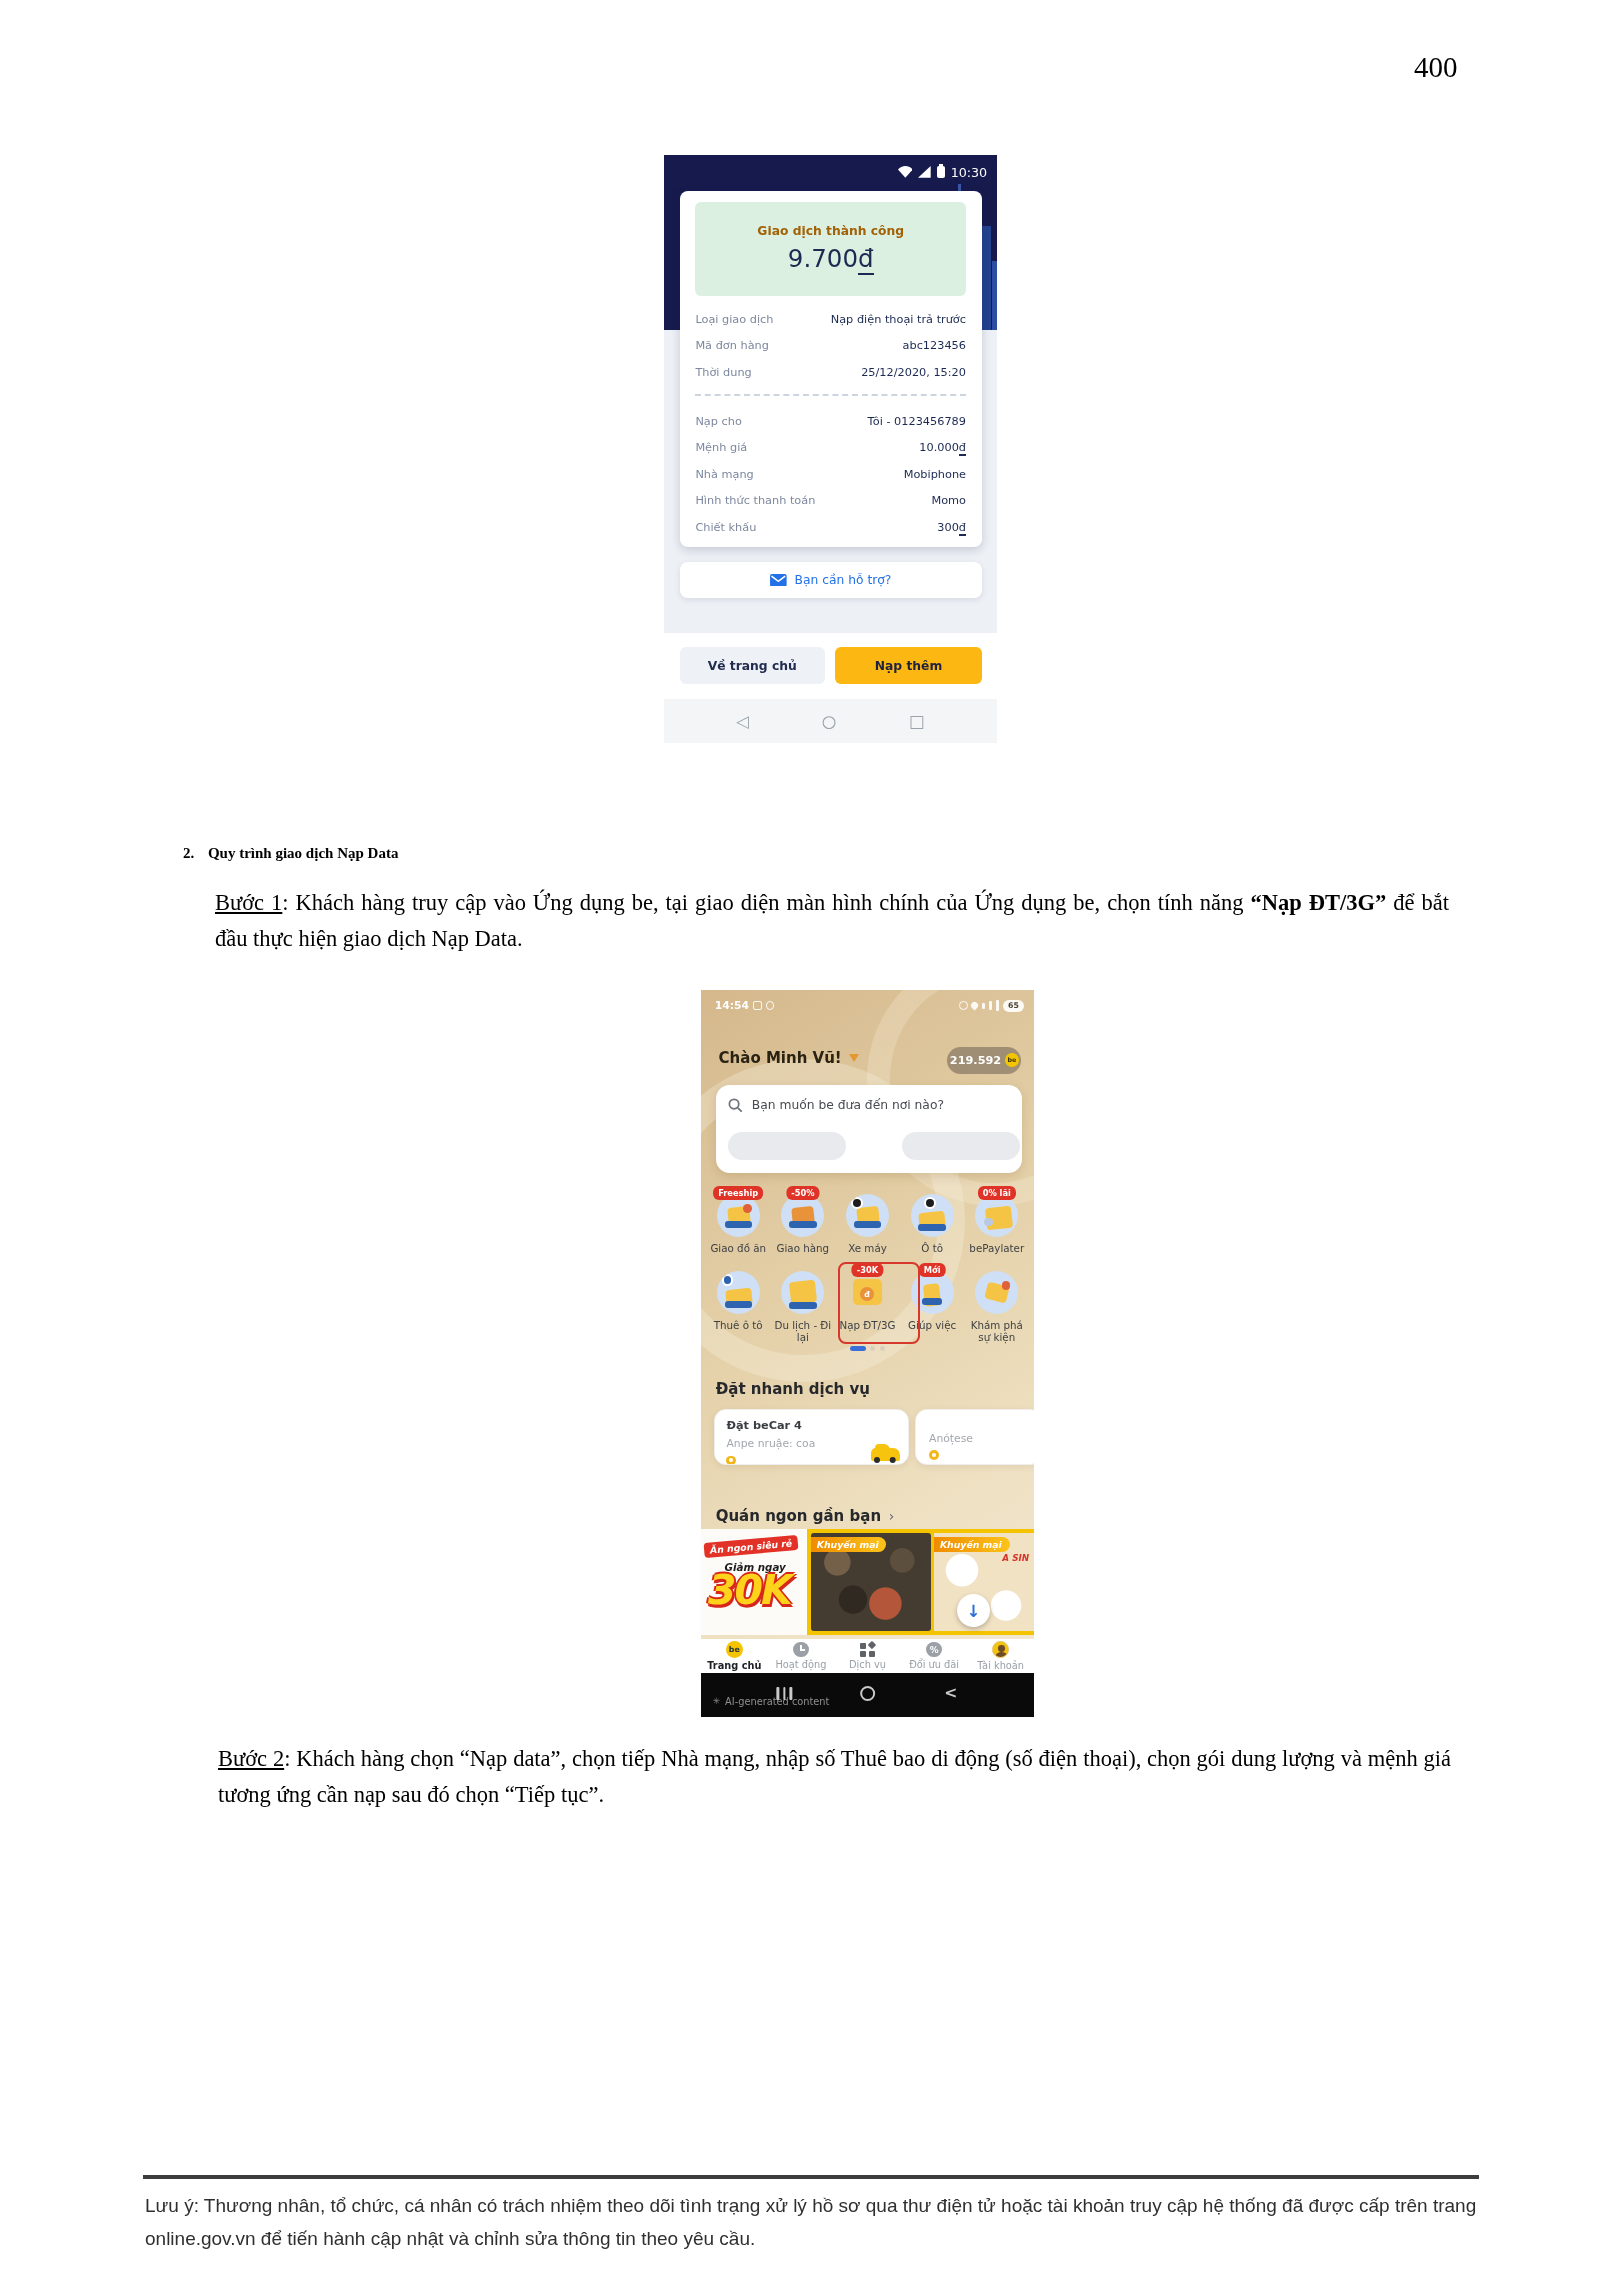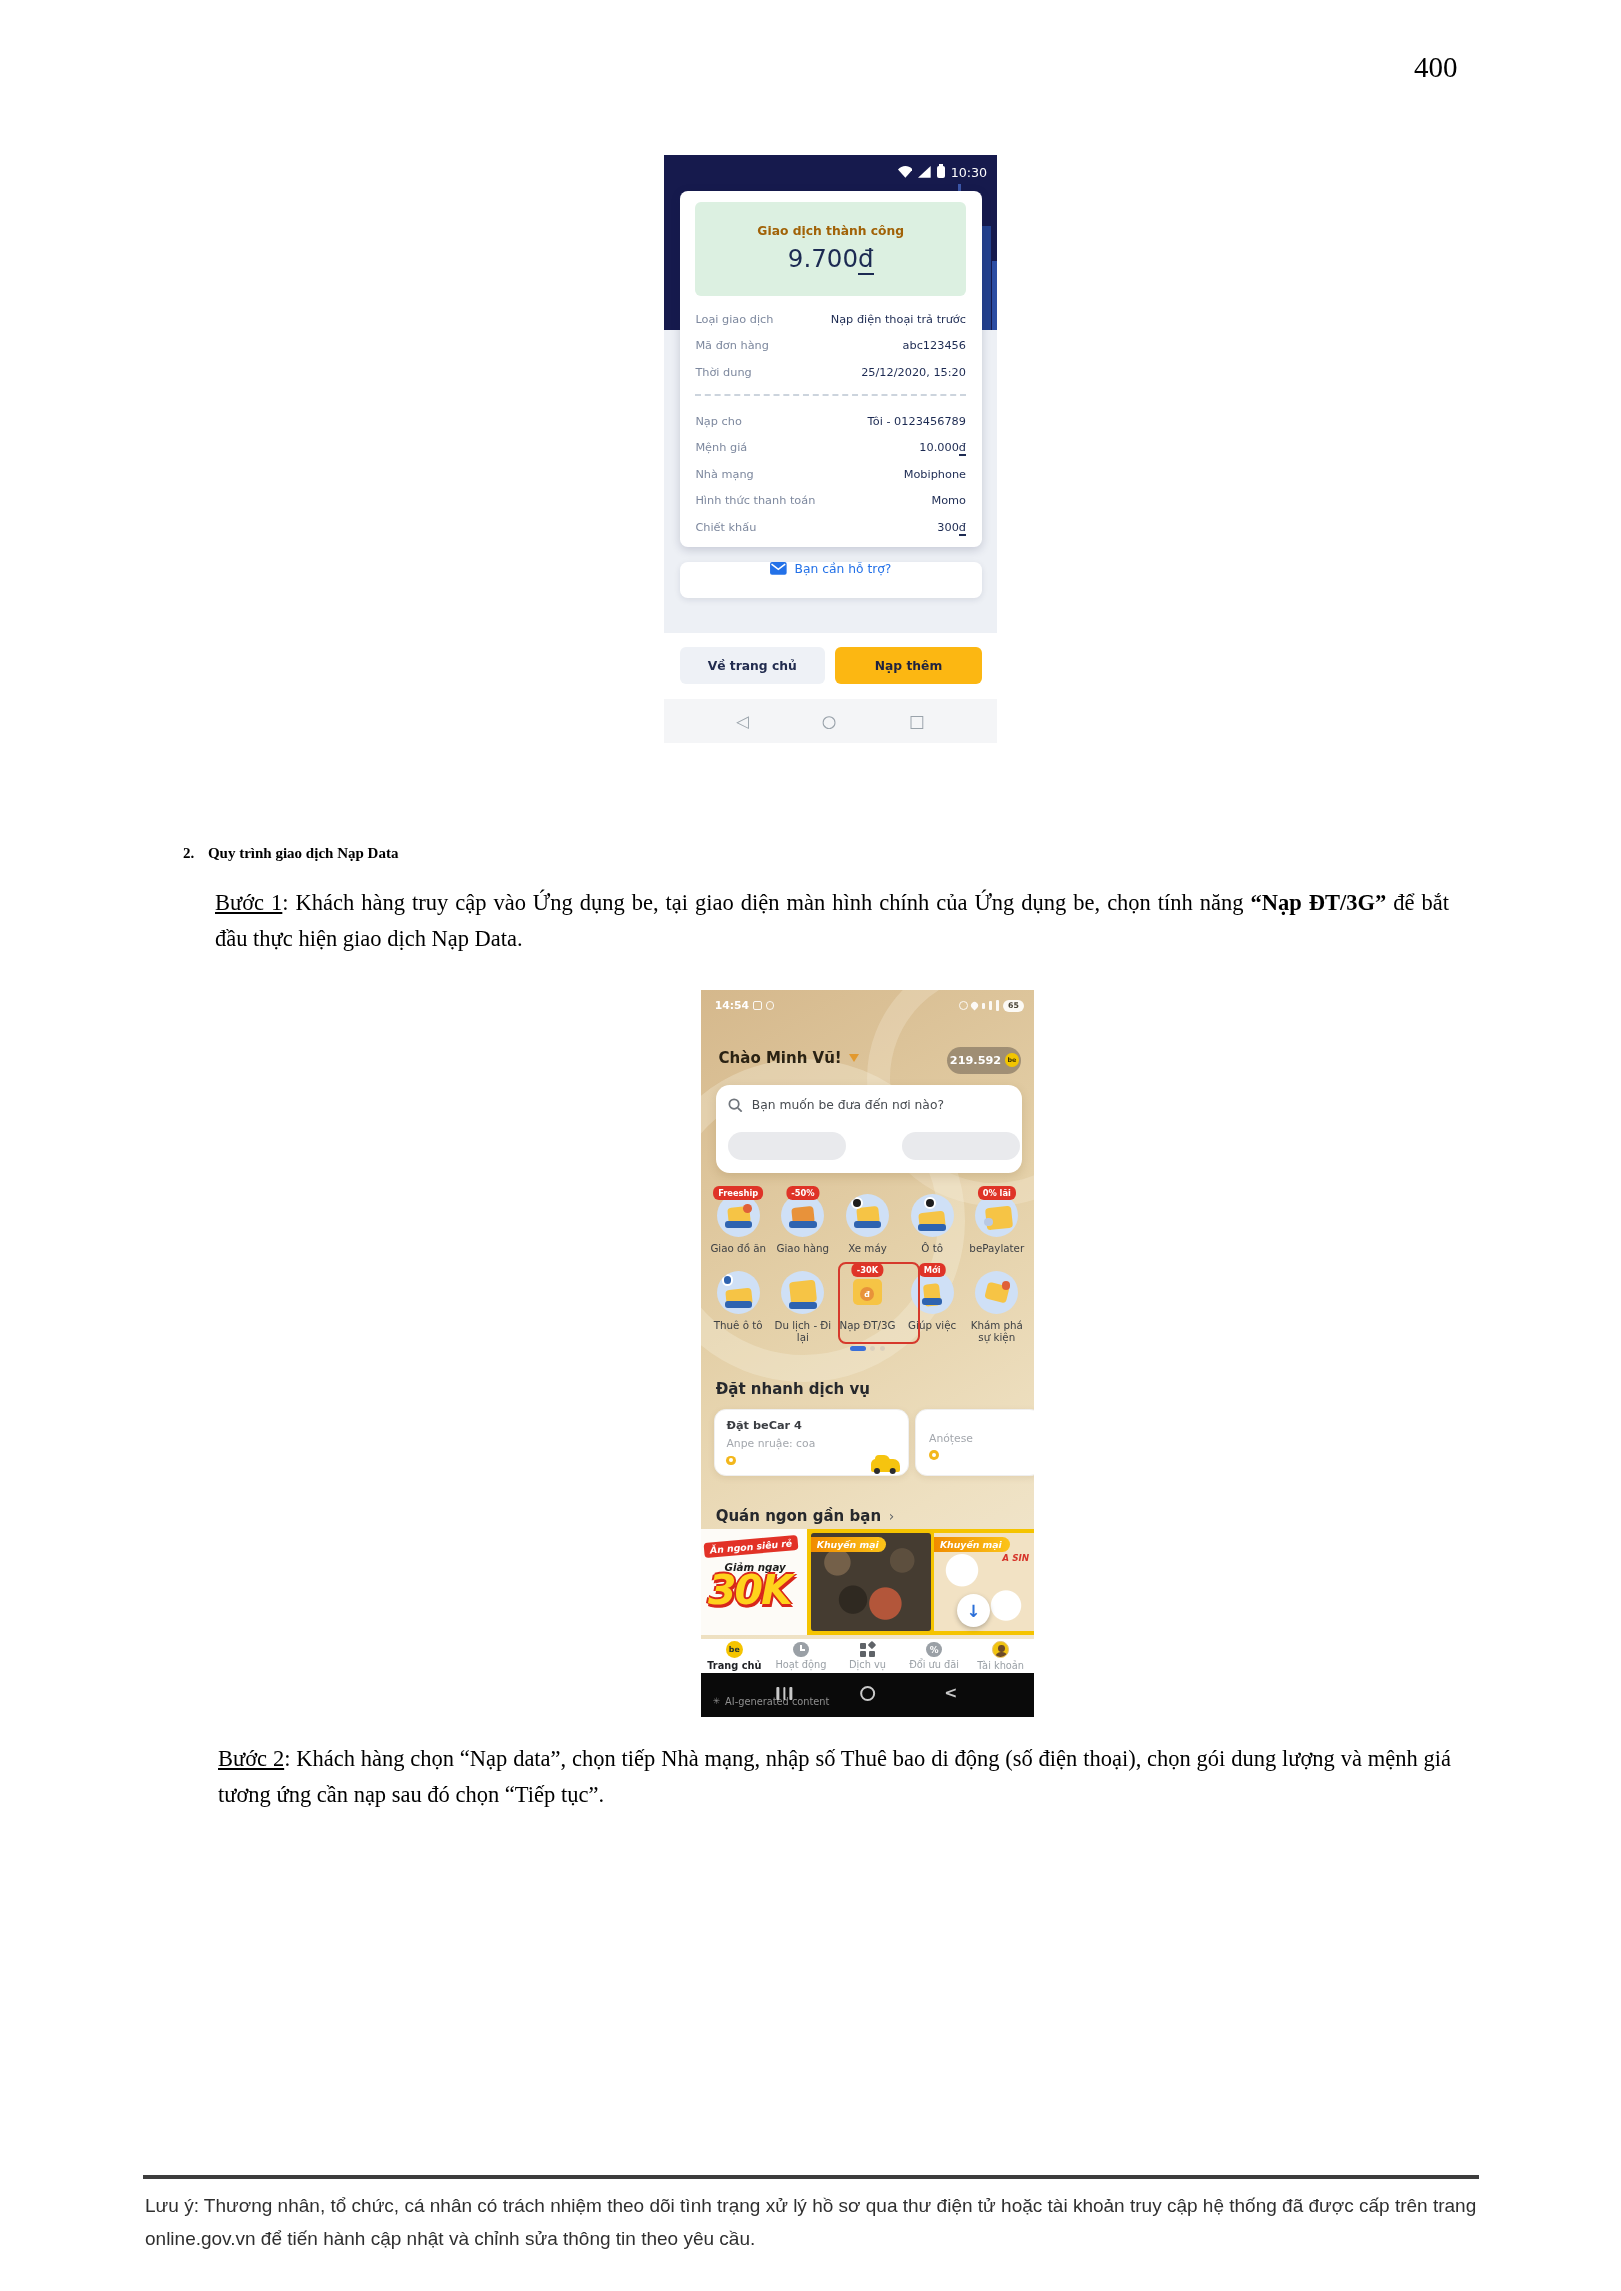--- a/index.html
+++ b/index.html
@@ -43,21 +43,21 @@
     background:#dcf0e1; border-radius:5.9px; text-align:center; }
   .p1-green-title { margin-top:22.5px; color:#a16207; font-size:12.3px; font-weight:bold; }
   .p1-amount { margin-top:5.9px; color:#1c2a52; font-size:24.5px; font-weight:normal; }
   .dong { border-bottom:2px solid currentColor; }
   .p1-rows { position:absolute; left:15.7px; right:15.7px; top:115px; }
   .p1-row { height:26.5px; display:flex; justify-content:space-between; align-items:center; font-size:11.3px; }
   .p1-label { color:#7d889e; }
   .p1-value { color:#1c2a52; font-weight:500; }
   .p1-dash { border-top:2px dashed #ccd4dd; margin:8.8px 0 11.8px; }
   .p1-support { position:absolute; left:15.7px; top:407px; width:302px; height:36px; background:#fff;
-    border-radius:7.8px; box-shadow:0 2px 5.9px rgba(20,30,70,.10); display:flex; align-items:flex-start;
+    border-radius:7.8px; box-shadow:0 2px 5.9px rgba(20,30,70,.10); display:flex; align-items:center;
     justify-content:center; gap:7.8px; color:#2371e8; font-size:12.3px; font-weight:500; }
   .p1-btn { position:absolute; top:492px; height:37px; border-radius:5.9px; display:flex;
     align-items:center; justify-content:center; font-size:12.3px; cursor:pointer; }
   #p1-btn-home  { left:15.7px;  width:145px; background:#eef1f6; color:#222c4f; font-weight:600; }
   #p1-btn-topup { left:171px; width:147px; background:#fcb712; color:#1f2340; font-weight:700; }
   .p1-nav { position:absolute; left:0; right:0; bottom:0; height:44px; background:#f4f5f7;
     display:flex; align-items:center; justify-content:center; gap:73px; color:#9aa3ab; font-size:16.7px; }
 
   
   #phone2 { position:absolute; left:701px; top:990px; width:333px; height:727px; overflow:hidden;
@@ -109,21 +109,21 @@
   .p2-hlbox { position:absolute; left:137px; top:272px; width:82px; height:82px;
     border:2.5px solid #d6392c; border-radius:7.8px; z-index:4; pointer-events:none; }
   .p2-dots { position:absolute; top:356px; left:0; right:0; display:flex; justify-content:center;
     gap:4.9px; align-items:center; }
   .p2-dash { width:15.7px; height:4.9px; border-radius:2.9px; background:#3a6fd8; }
   .p2-dot  { width:4.9px; height:4.9px; border-radius:50%; background:#d9cfbc; }
   .p2-h2 { position:absolute; left:14.7px; font-size:15px; font-weight:700; color:#26282c; }
   #p2-quick-title { top:390px; }
   #p2-food-title  { top:517px; display:flex; gap:7.8px; align-items:center; }
   .p2-gt { color:#5f6368; font-weight:400; font-size:13.7px; }
-  .p2-card { position:absolute; top:419px; height:67px; background:#fff; border-radius:11.8px;
+  .p2-card { position:absolute; top:419px; height:56px; background:#fff; border-radius:11.8px;
     box-shadow:0 2px 5.9px rgba(120,90,40,.12); border:1px solid #efefef; padding:8.8px 11.8px; overflow:hidden; }
   #p2-card1 { left:12.7px; width:195px; }
   #p2-card2 { left:214px; width:127px; padding-top:21.6px;padding-left:13px; }
   .p2-ct { font-size:11.3px; color:#3a3d42; font-weight:600; }
   .p2-cs { font-size:10.8px; color:#a3a7ad; margin-top:4.9px; }
   .p2-pin { width:9.8px; height:9.8px; border-radius:50%; background:#f3b71c; margin-top:5.9px; position:relative; }
   .p2-pin::after { content:""; position:absolute; left:2.9px; top:2.9px; width:3.9px; height:3.9px;
     border-radius:50%; background:#fff; }
   .p2-car { position:absolute; right:7.8px; bottom:2.9px; width:29px; height:12.7px; background:#f6c40f;
     border-radius:4.9px 6.9px 2px 2px; }

